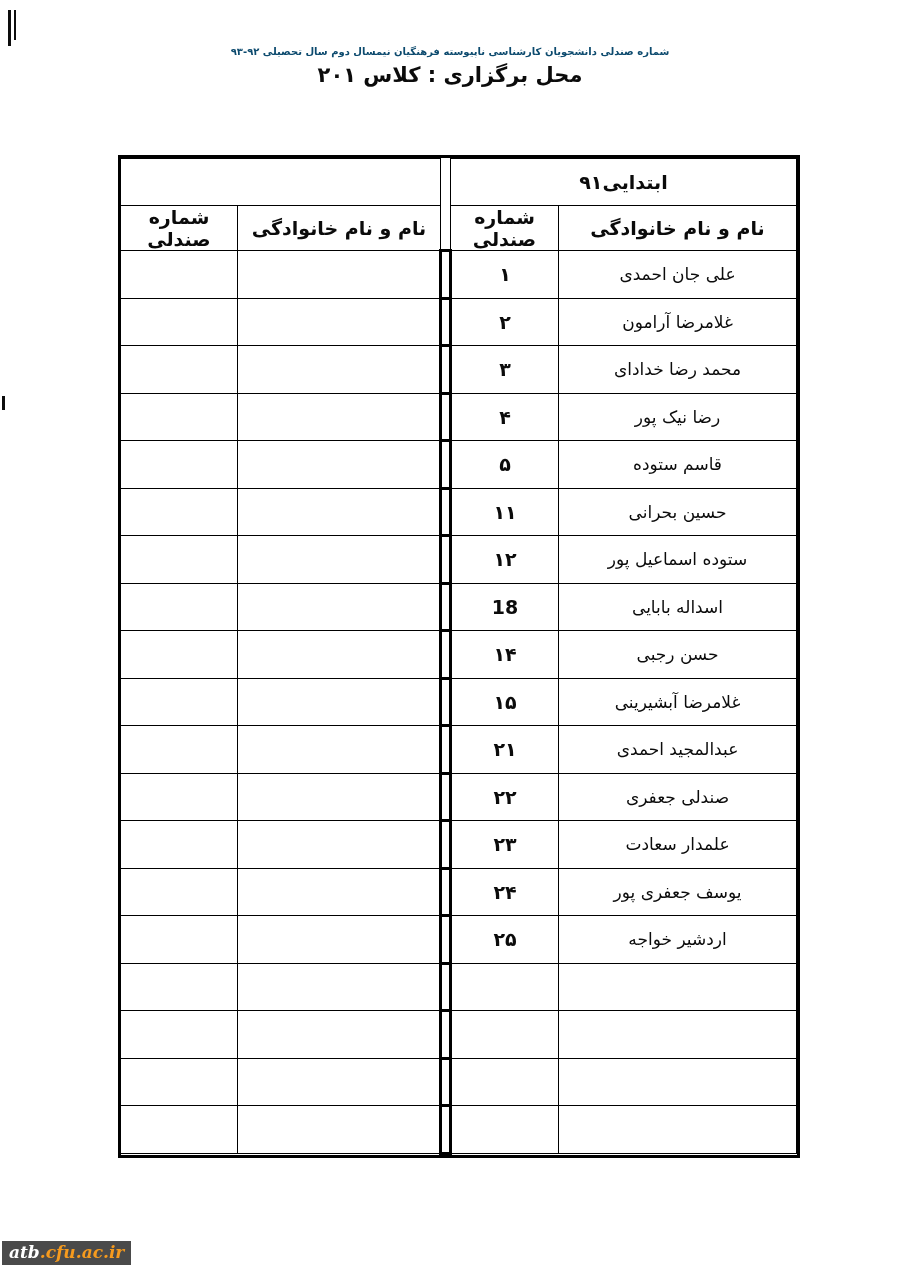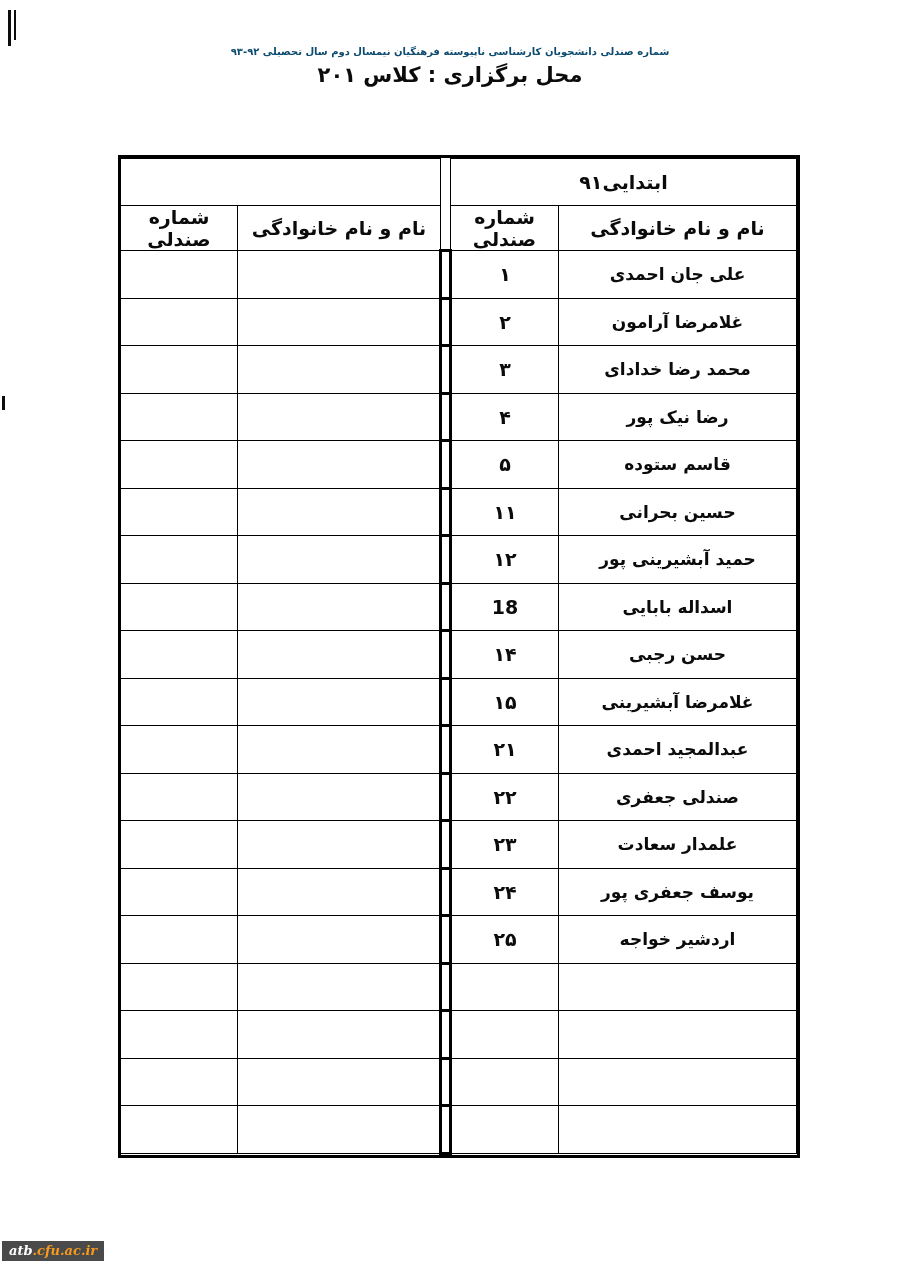--- a/index.html
+++ b/index.html
@@ -104,37 +104,37 @@
     padding: 0;
   }
   .divider-head {
     border: none !important;
     background: #fff;
   }
 
   .body-row td { height: 44.5px; }
   .cell-name {
     font-size: 17px;
-    font-weight: 700;
+    font-weight: 400;
     padding: 0 4px;
   }
   .cell-seat {
     font-size: 19px;
     font-weight: 700;
   }
 
   
   .watermark {
     position: absolute;
     left: 2px;
     top: 1241px;
     background: #4a4a4a;
     padding: 3px 7px 4px 7px;
     font-family: "DejaVu Serif", "Liberation Serif", serif;
-    font-size: 13px;
+    font-size: 17px;
     font-weight: 700;
     font-style: italic;
     line-height: 1;
     direction: ltr;
     white-space: nowrap;
   }
   .wm-a { color: #ffffff; }
   .wm-b { color: #f59a1e; }
 </style>
 </head>
@@ -209,21 +209,21 @@
           <td class="cell-seat"></td>
         </tr>
         <tr class="body-row">
           <td class="cell-name">حسین بحرانی</td>
           <td class="cell-seat">۱۱</td>
           <td class="divider-cell"></td>
           <td class="cell-name"></td>
           <td class="cell-seat"></td>
         </tr>
         <tr class="body-row">
-          <td class="cell-name">حمید آبشیرینی پور</td>
+          <td class="cell-name">ستوده اسماعیل پور</td>
           <td class="cell-seat">۱۲</td>
           <td class="divider-cell"></td>
           <td class="cell-name"></td>
           <td class="cell-seat"></td>
         </tr>
         <tr class="body-row">
           <td class="cell-name">اسداله بابایی</td>
           <td class="cell-seat">18</td>
           <td class="divider-cell"></td>
           <td class="cell-name"></td>

